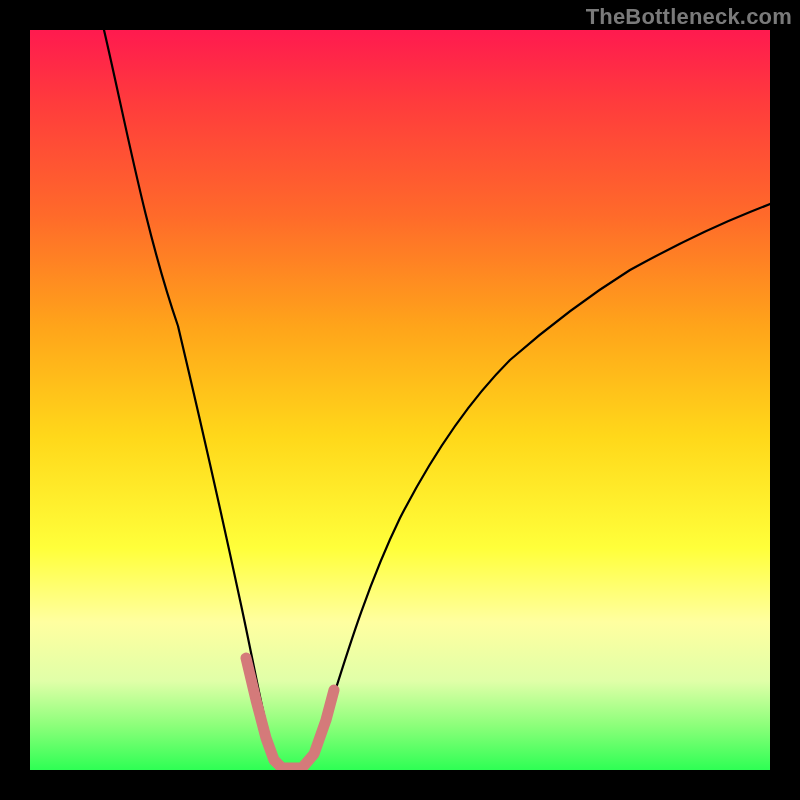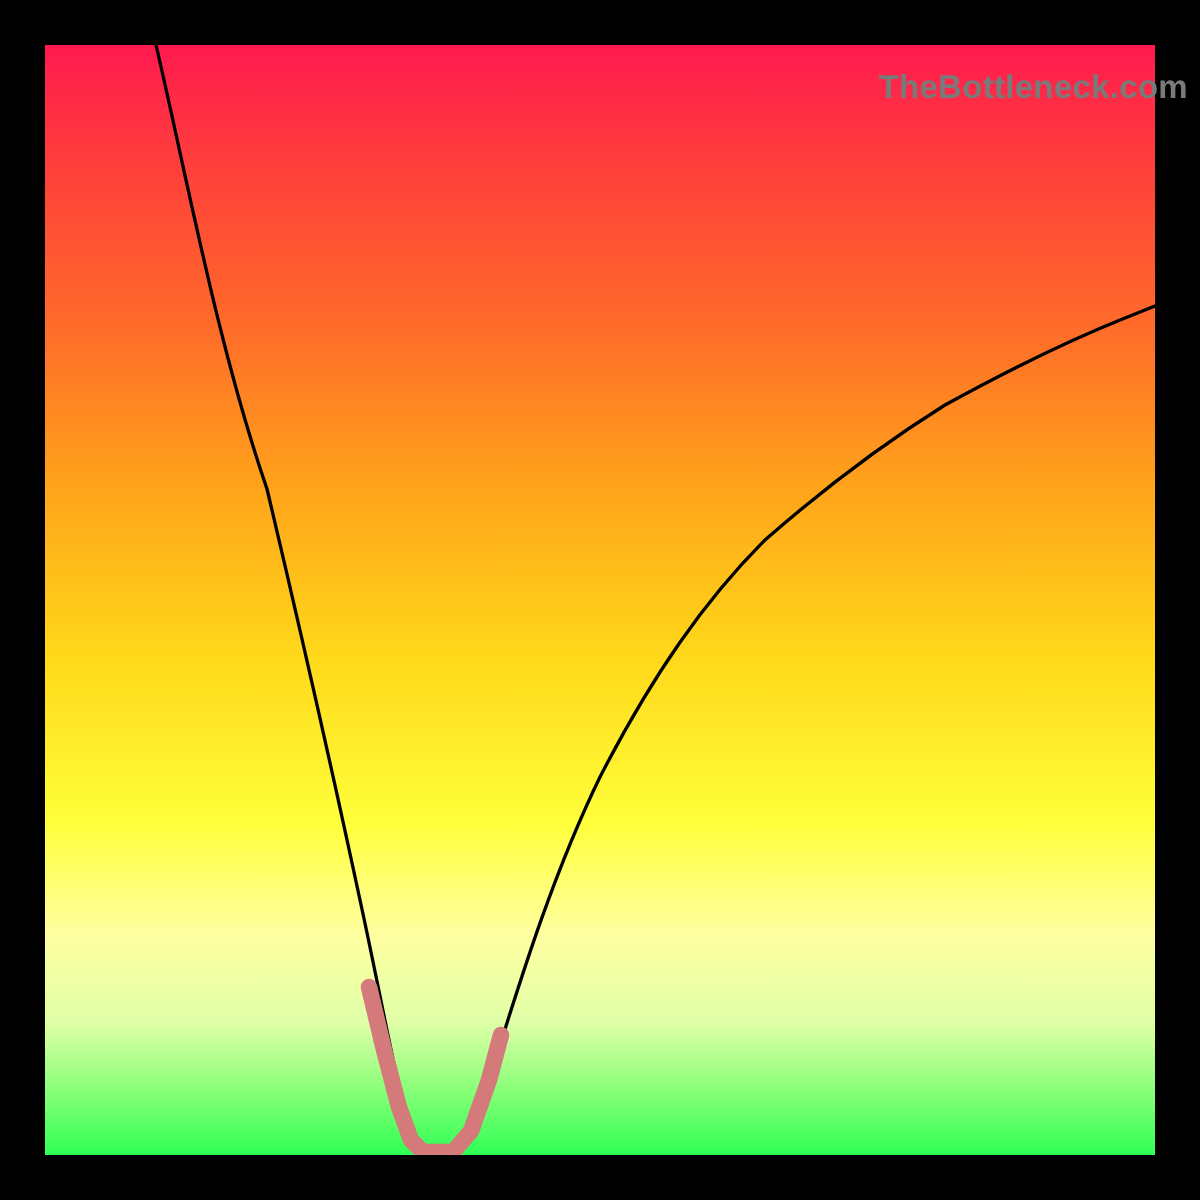--- a/index.html
+++ b/index.html
@@ -41,21 +41,20 @@
   }
   .watermark {
     position: absolute;
     top: 4px;
     right: 8px;
     color: #7a7a7a;
     font-size: 22px;
     font-weight: 600;
     letter-spacing: 0.2px;
     z-index: 5;
-    margin-top: 41px;
   }
   svg.curves {
     position: absolute;
     left: 0;
     top: 0;
     width: 740px;
     height: 740px;
     z-index: 2;
   }
 </style>

